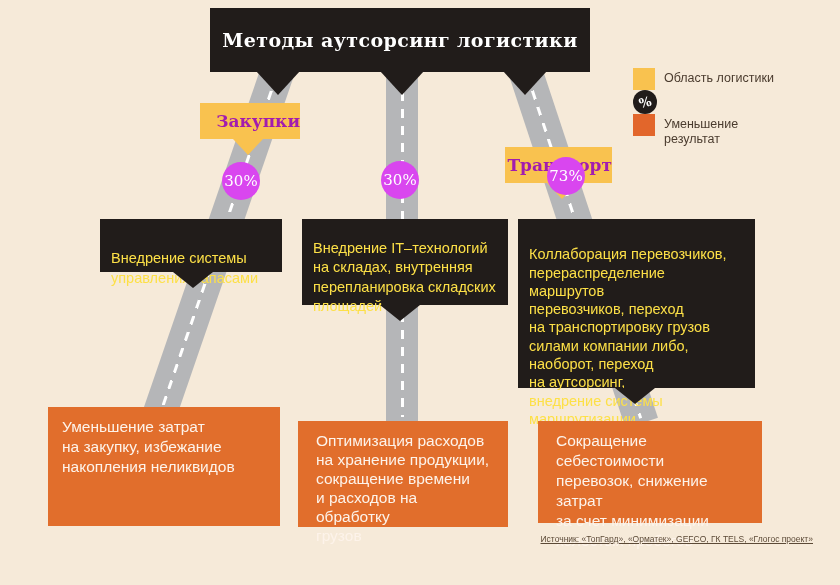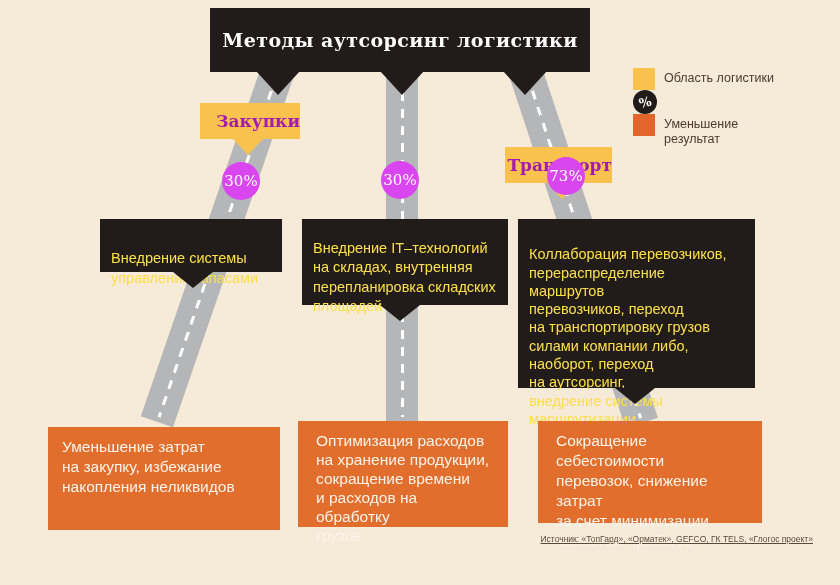--- a/index.html
+++ b/index.html
@@ -41,21 +41,21 @@
   .method .ptr{position:absolute;top:100%;width:0;height:0;
           border-left:20px solid transparent;border-right:20px solid transparent;
           border-top:16px solid #211c1a;}
   .m1{left:100px;top:219px;width:182px;height:53px;padding:9px 10px 0 11px;line-height:20px;}
   .m2{left:302px;top:219px;width:206px;height:86px;padding:0 8px 0 11px;line-height:19.5px;}
   .m3{left:518px;top:219px;width:237px;height:169px;padding:8px 20px 0 11px;line-height:18.3px;}
 
   
   .result{position:absolute;background:#e16e2c;color:#fdf3ea;z-index:3;white-space:pre-line;
           font-size:15.5px;line-height:20px;box-sizing:border-box;padding:10px 14px 0 18px;}
-  .r1{left:48px;top:427px;width:232px;height:103px;padding-left:14px;}
+  .r1{left:48px;top:407px;width:232px;height:119px;padding-left:14px;}
   .r2{left:298px;top:421px;width:210px;height:106px;line-height:19px;}
   .r3{left:538px;top:421px;width:224px;height:102px;}
 
   
   .legend{position:absolute;left:633px;top:68px;z-index:3;display:flex;flex-direction:column;}
   .legend-item{display:flex;align-items:flex-start;}
   .legend-swatch{width:22px;height:22px;flex:0 0 22px;}
   .legend-swatch.yellow{background:#f9c24f;}
   .legend-swatch.orange{background:#e2662b;}
   .legend-circle{width:24px;height:24px;flex:0 0 24px;border-radius:50%;background:#211c1a;color:#fff;

